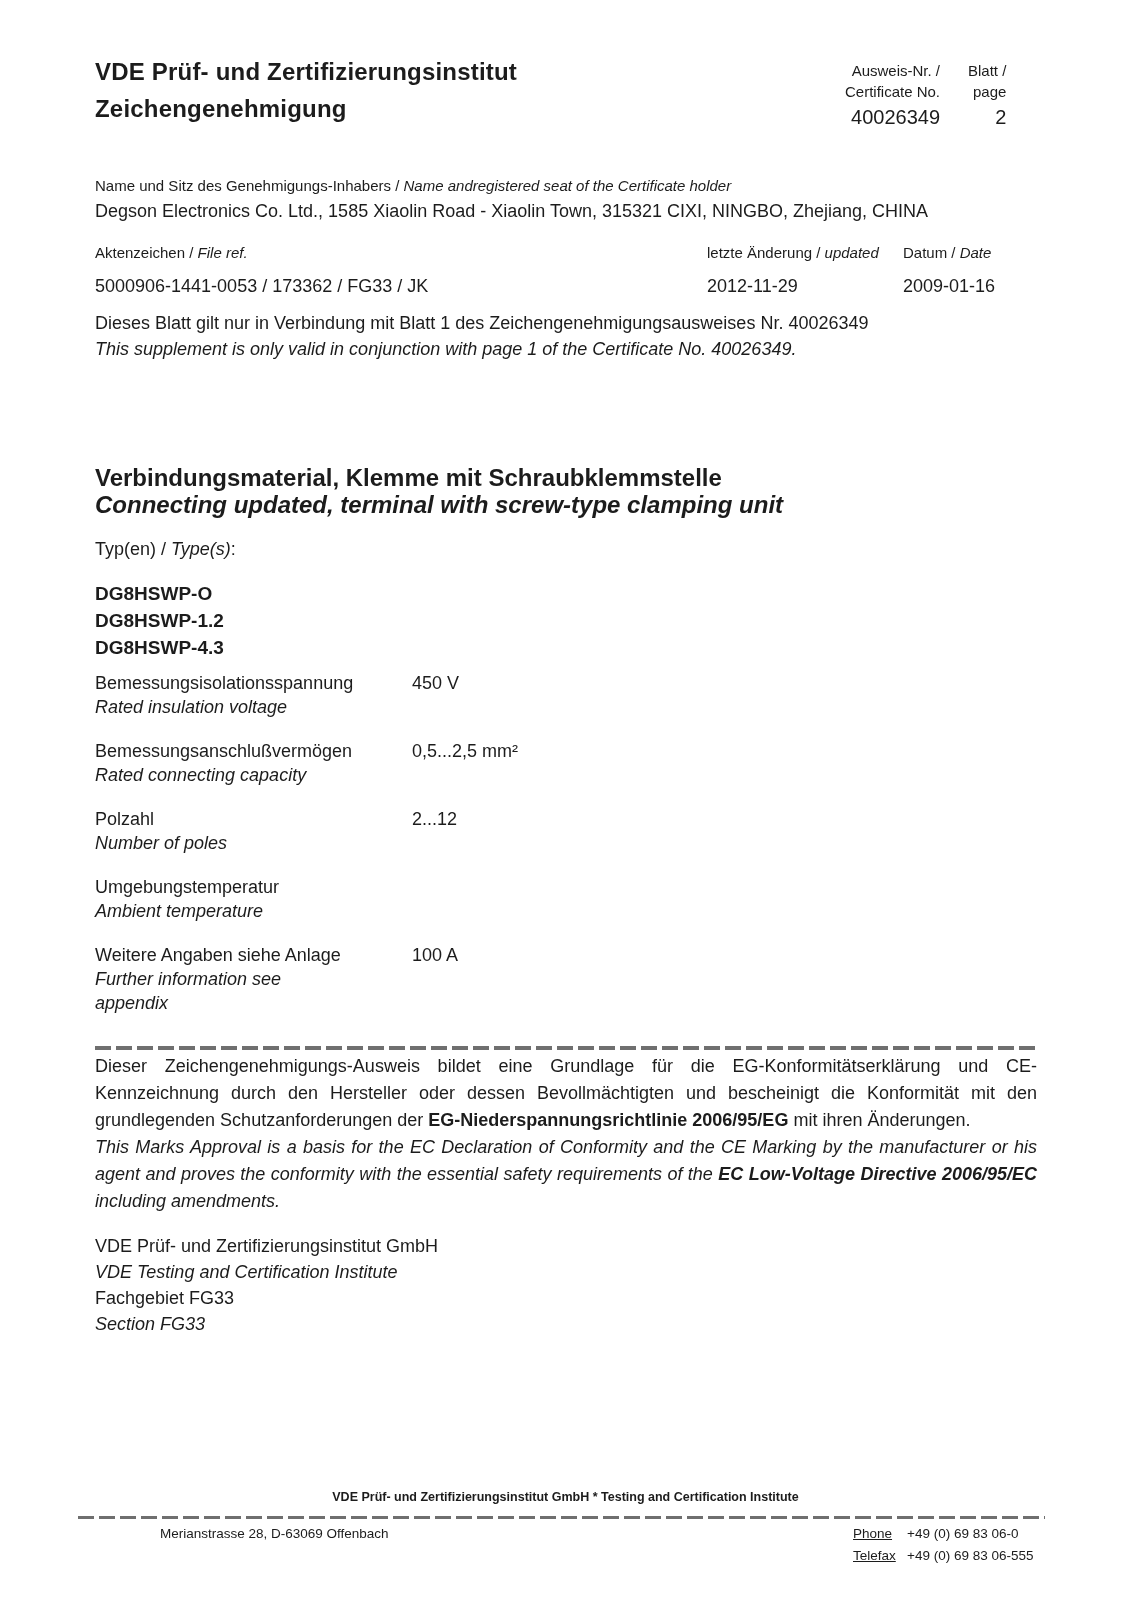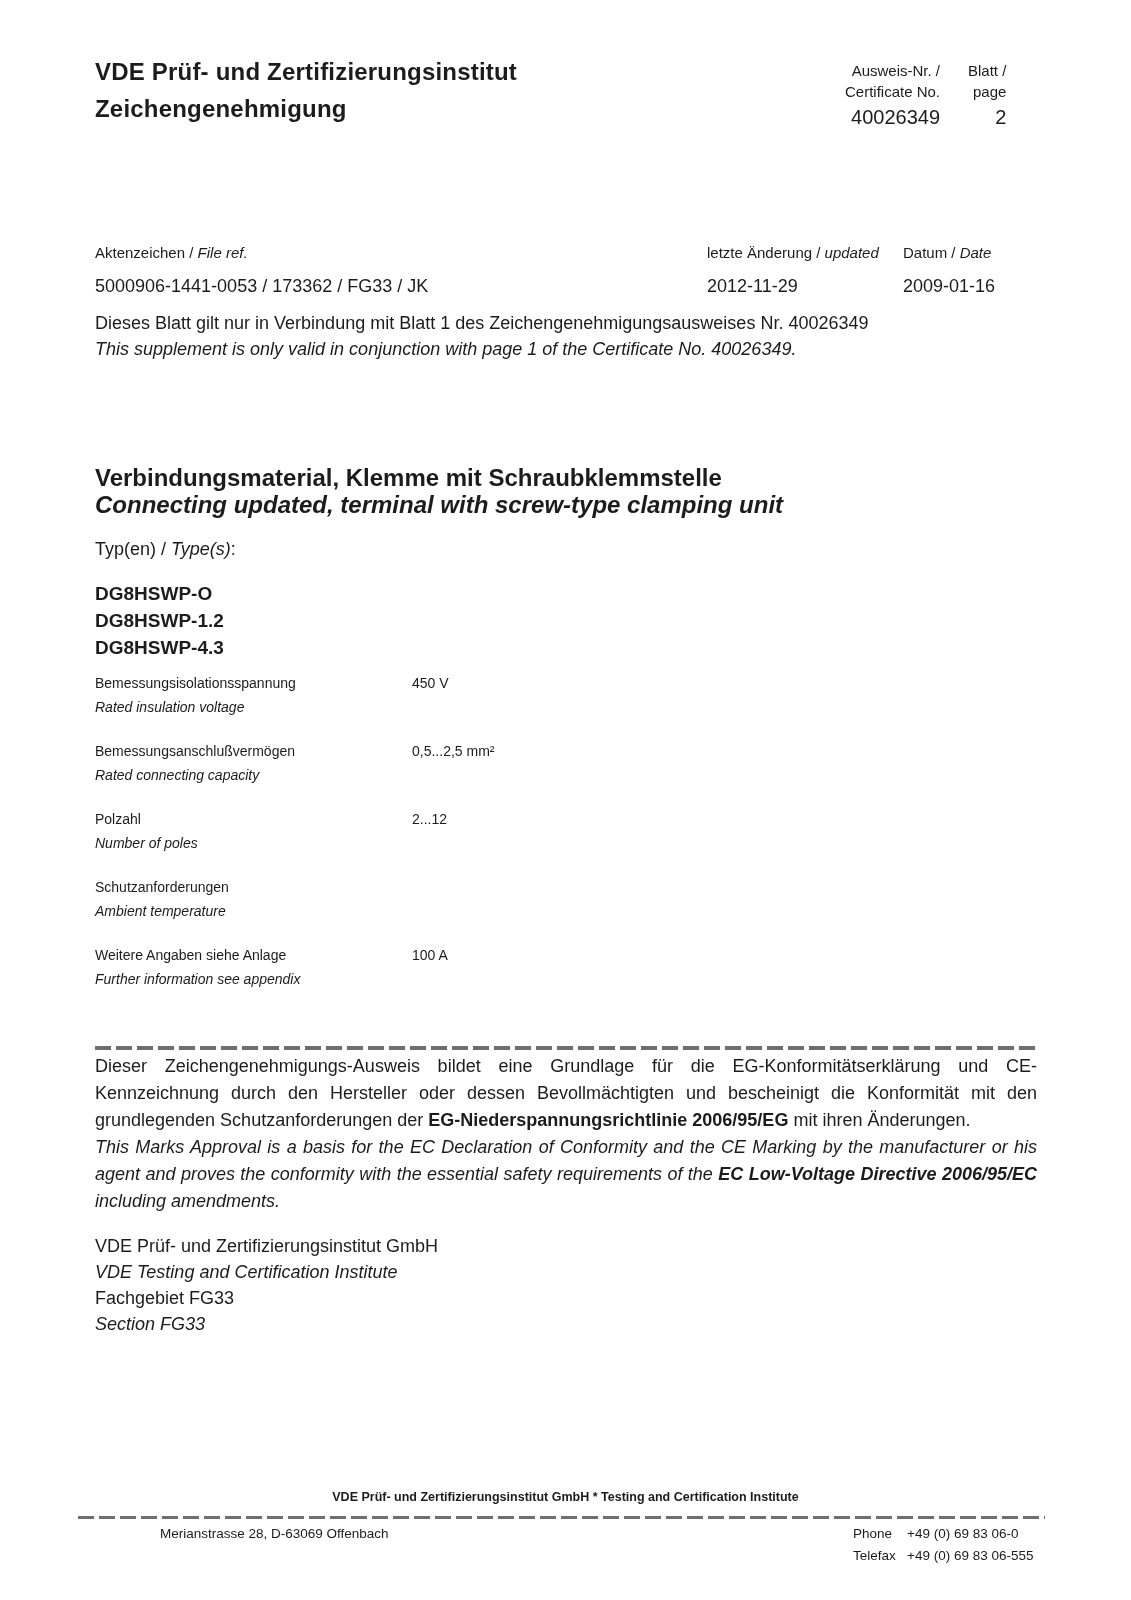--- a/index.html
+++ b/index.html
@@ -29,38 +29,38 @@
 
   .fileref-value { font-size: 18px; margin-top: 13px; white-space: nowrap; }
 
   .supplement { font-size: 18px; line-height: 26px; }
 
   .product-title { font-size: 24px; font-weight: bold; line-height: 27px; }
 
   .types-list { font-size: 19px; font-weight: bold; line-height: 27px; }
 
   .specs { width: 941px; }
-  .spec-row { display: flex; margin-bottom: 20px; font-size: 14px; line-height: 24px; }
+  .spec-row { display: flex; margin-bottom: 20px; font-size: 18px; line-height: 24px; }
   .spec-label { width: 317px; flex: 0 0 317px; }
   .spec-label .en { font-style: italic; max-width: 252px; }
   .spec-value { flex: 1; }
 
   .rule-dashed {
     background-image: repeating-linear-gradient(90deg, #6f6f6f 0px, #6f6f6f 16px, #ffffff 16px, #ffffff 21px);
   }
 
   .conformity { width: 942px; font-size: 18px; line-height: 27px; text-align: justify; }
   .conformity p { margin: 0; }
   .conformity .en { font-style: italic; }
 
   .signature { font-size: 18px; line-height: 26px; }
 
   .footer-institute { width: 1131px; text-align: center; font-size: 12.5px; font-weight: bold; }
   .footer-small { font-size: 13.5px; line-height: 22px; }
-  .contact-row .contact-label { display: inline-block; width: 54px; }
+  .contact-row .contact-label { display: inline-block; width: 54px; text-decoration: underline; }
 </style>
 </head>
 <body>
 
 <div class="page">
 
   <div class="abs doc-title" style="left:95px; top:53px;">
     <div>VDE Prüf- und Zertifizierungsinstitut</div>
     <div>Zeichengenehmigung</div>
   </div>
@@ -70,20 +70,26 @@
     <div>Certificate No.</div>
     <div class="hdr-value">40026349</div>
   </div>
 
   <div class="abs hdr-col" style="left:968px; top:60px;">
     <div>Blatt /</div>
     <div>page</div>
     <div class="hdr-value">2</div>
   </div>
 
+  <div class="abs" style="left:95px; top:176px;">
+    <div class="small-label">
+      <span>Name und Sitz des Genehmigungs-Inhabers / </span><span class="it">Name andregistered seat of the Certificate holder</span>
+    </div>
+    <div class="holder-value">Degson Electronics Co. Ltd., 1585 Xiaolin Road - Xiaolin Town, 315321 CIXI, NINGBO, Zhejiang, CHINA</div>
+  </div>
 
   <div class="abs" style="left:95px; top:243px; width:941px;">
     <div class="abs" style="left:0; top:0;">
       <div class="small-label">
         <span>Aktenzeichen / </span><span class="it">File ref.</span>
       </div>
       <div class="fileref-value">5000906-1441-0053 / 173362 / FG33 / JK</div>
     </div>
     <div class="abs" style="left:612px; top:0;">
       <div class="small-label">
@@ -136,21 +142,21 @@
     </div>
     <div class="spec-row">
       <div class="spec-label">
         <div>Polzahl</div>
         <div class="en">Number of poles</div>
       </div>
       <div class="spec-value">2...12</div>
     </div>
     <div class="spec-row">
       <div class="spec-label">
-        <div>Schutzanforderungen</div>
+        <div>Umgebungstemperatur</div>
         <div class="en">Ambient temperature</div>
       </div>
     </div>
     <div class="spec-row">
       <div class="spec-label">
         <div>Weitere Angaben siehe Anlage</div>
         <div class="en">Further information see appendix</div>
       </div>
       <div class="spec-value">100 A</div>
     </div>

